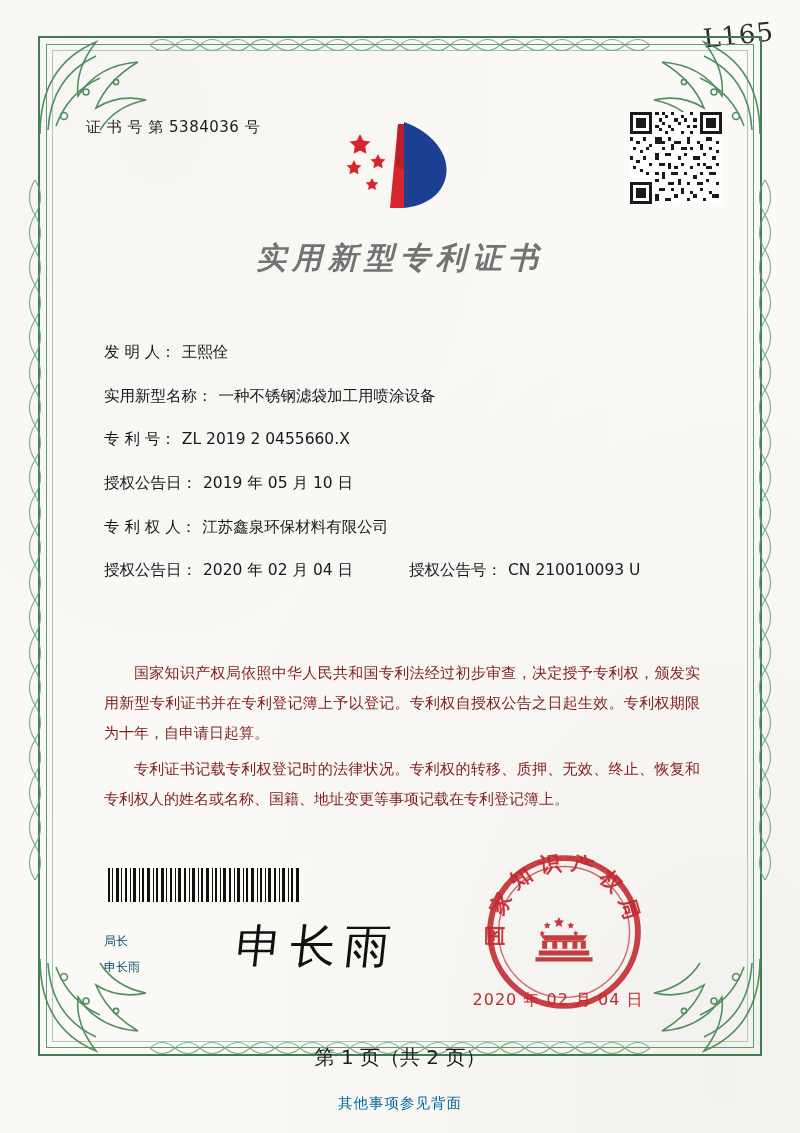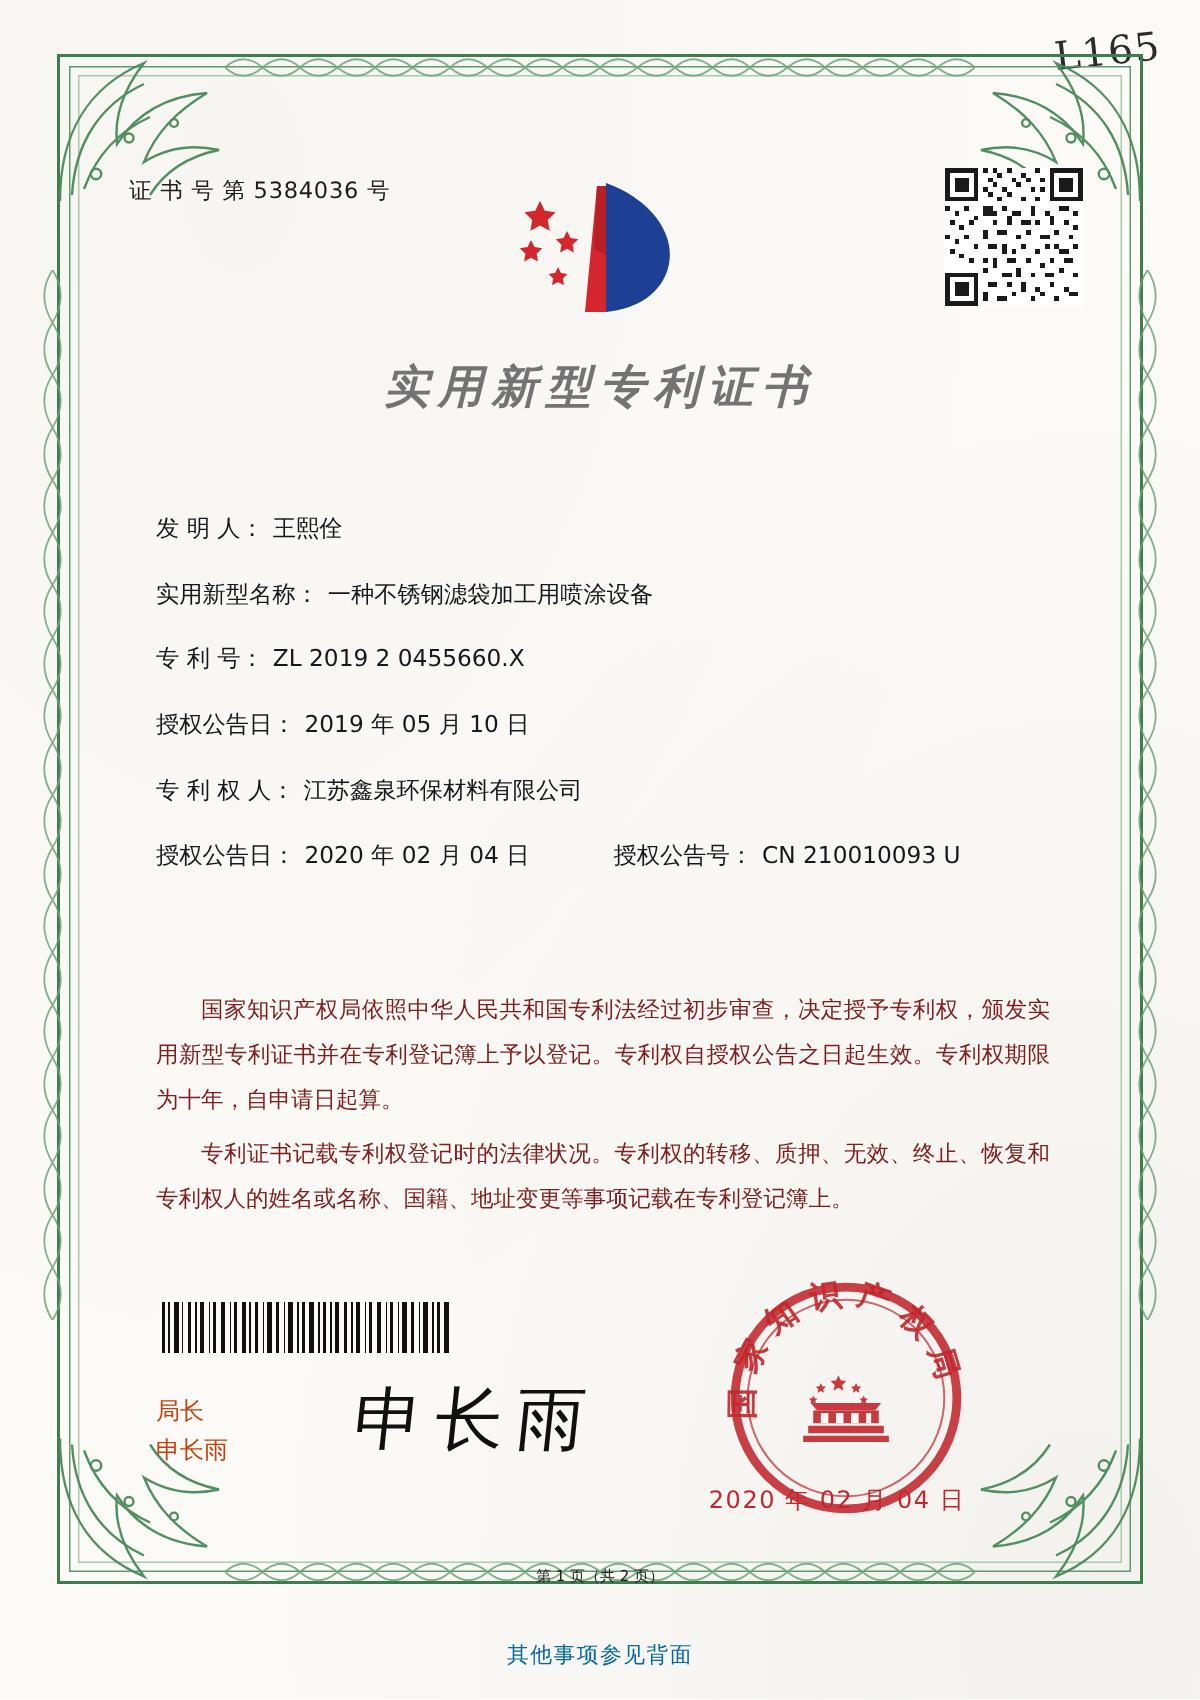--- a/index.html
+++ b/index.html
@@ -196,23 +196,23 @@
     width: 196px;
     height: 34px;
   }
 
   
   .sig-label {
     position: absolute;
     left: 104px;
     top: 928px;
     font-family: "DejaVu Sans", "Liberation Sans", sans-serif;
-    font-size: 16px;
+    font-size: 12px;
     line-height: 26px;
-    color: #c2410c;
+    color: #0c4a6e;
   }
   .sig-hand {
     position: absolute;
     left: 236px;
     top: 916px;
     font-family: "DejaVu Serif", "Liberation Serif", serif;
     font-size: 46px;
     color: #101010;
     letter-spacing: 8px;
     transform: skewX(-6deg);
@@ -238,21 +238,21 @@
     letter-spacing: 1px;
   }
 
   
   .page-num {
     position: absolute;
     left: 0;
     right: 0;
     top: 1044px;
     text-align: center;
-    font-size: 10px;
+    font-size: 20px;
     color: #1c1c1c;
   }
   .footer-note {
     position: absolute;
     left: 0;
     right: 0;
     top: 1094px;
     text-align: center;
     font-size: 14.5px;
     color: #0369a1;

